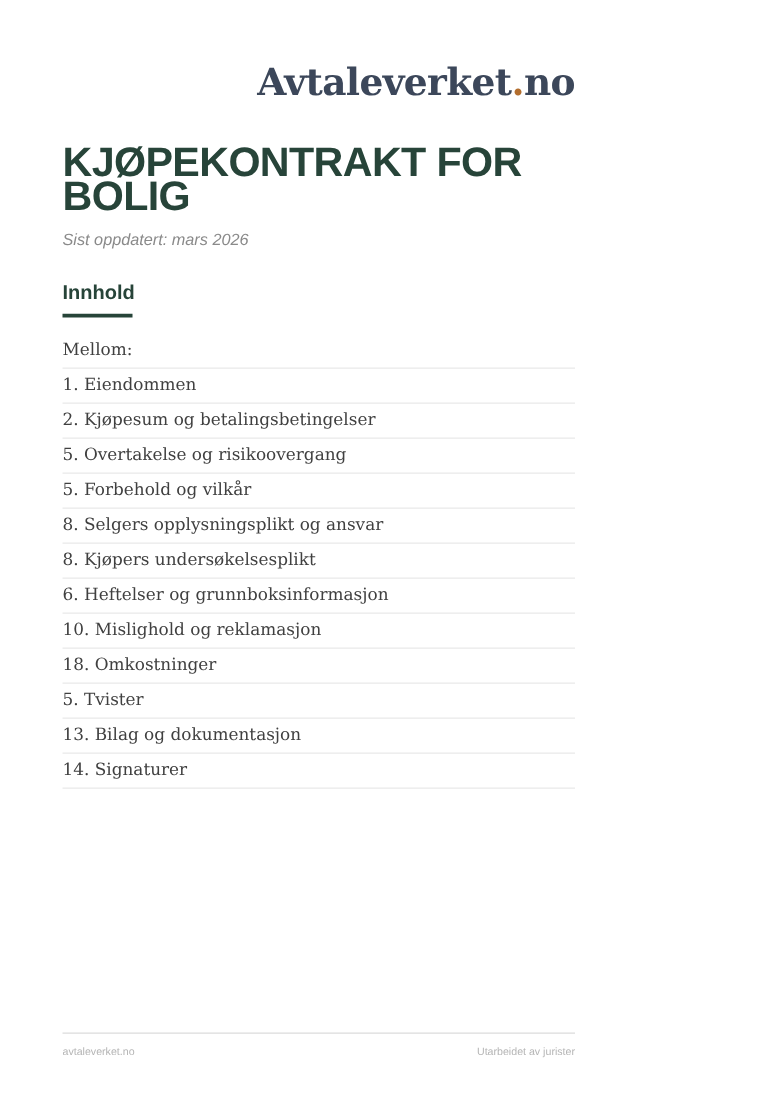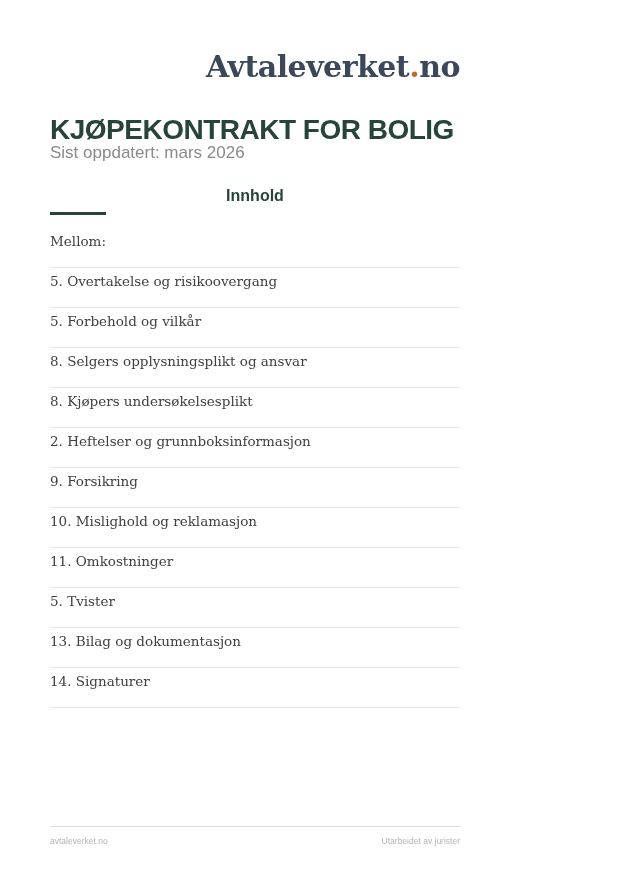--- a/index.html
+++ b/index.html
@@ -36,56 +36,56 @@
     line-height:34px;
     color:var(--logo-navy);
     letter-spacing:-0.5px;
     display:inline-block;
   }
   .logo .logo-dot{
     color:var(--logo-dot-orange);
   }
   h1{
     margin-top:32px;
-    font-size:28px;
+    font-size:33px;
     line-height:27px;
     font-weight:700;
     letter-spacing:-0.5px;
     color:var(--accent-green);
   }
   .updated{
-    margin-top:4px;
-    font-size:17px;
+    margin-top:16px;
+    font-style:italic;
+    font-size:13px;
     line-height:12px;
     color:var(--muted);
   }
   h2{
     margin-top:28px;
     font-size:16px;
     line-height:17px;
     font-weight:700;
     color:var(--accent-green);
-    text-align:center;
   }
   .heading-underline{
     margin-top:8px;
     width:56px;
     height:3px;
     background:var(--accent-green);
   }
   ul.toc{
     margin-top:13px;
     list-style:none;
   }
   ul.toc li{
     font-family:"DejaVu Serif",serif;
     font-size:13.5px;
     line-height:14px;
     color:var(--body-text);
-    padding:6px 0 19px;
+    padding:6px 0 7px;
     border-bottom:1px solid var(--divider);
   }
   footer.page-footer{
     position:absolute;
     top:826px;
     left:50px;
     right:50px;
     border-top:1px solid var(--footer-line);
     padding-top:9px;
     display:flex;
@@ -106,28 +106,29 @@
     </header>
 
     <h1>KJØPEKONTRAKT FOR BOLIG</h1>
     <p class="updated">Sist oppdatert: mars 2026</p>
 
     <h2>Innhold</h2>
     <div class="heading-underline"></div>
 
     <ul class="toc">
       <li>Mellom:</li>
+      <li>1. Eiendommen</li>
+      <li>2. Kjøpesum og betalingsbetingelser</li>
       <li>5. Overtakelse og risikoovergang</li>
       <li>5. Forbehold og vilkår</li>
       <li>8. Selgers opplysningsplikt og ansvar</li>
       <li>8. Kjøpers undersøkelsesplikt</li>
-      <li>2. Heftelser og grunnboksinformasjon</li>
-      <li>9. Forsikring</li>
+      <li>6. Heftelser og grunnboksinformasjon</li>
       <li>10. Mislighold og reklamasjon</li>
-      <li>11. Omkostninger</li>
+      <li>18. Omkostninger</li>
       <li>5. Tvister</li>
       <li>13. Bilag og dokumentasjon</li>
       <li>14. Signaturer</li>
     </ul>
   </div>
 
   <footer class="page-footer">
     <span>avtaleverket.no</span>
     <span>Utarbeidet av jurister</span>
   </footer>

